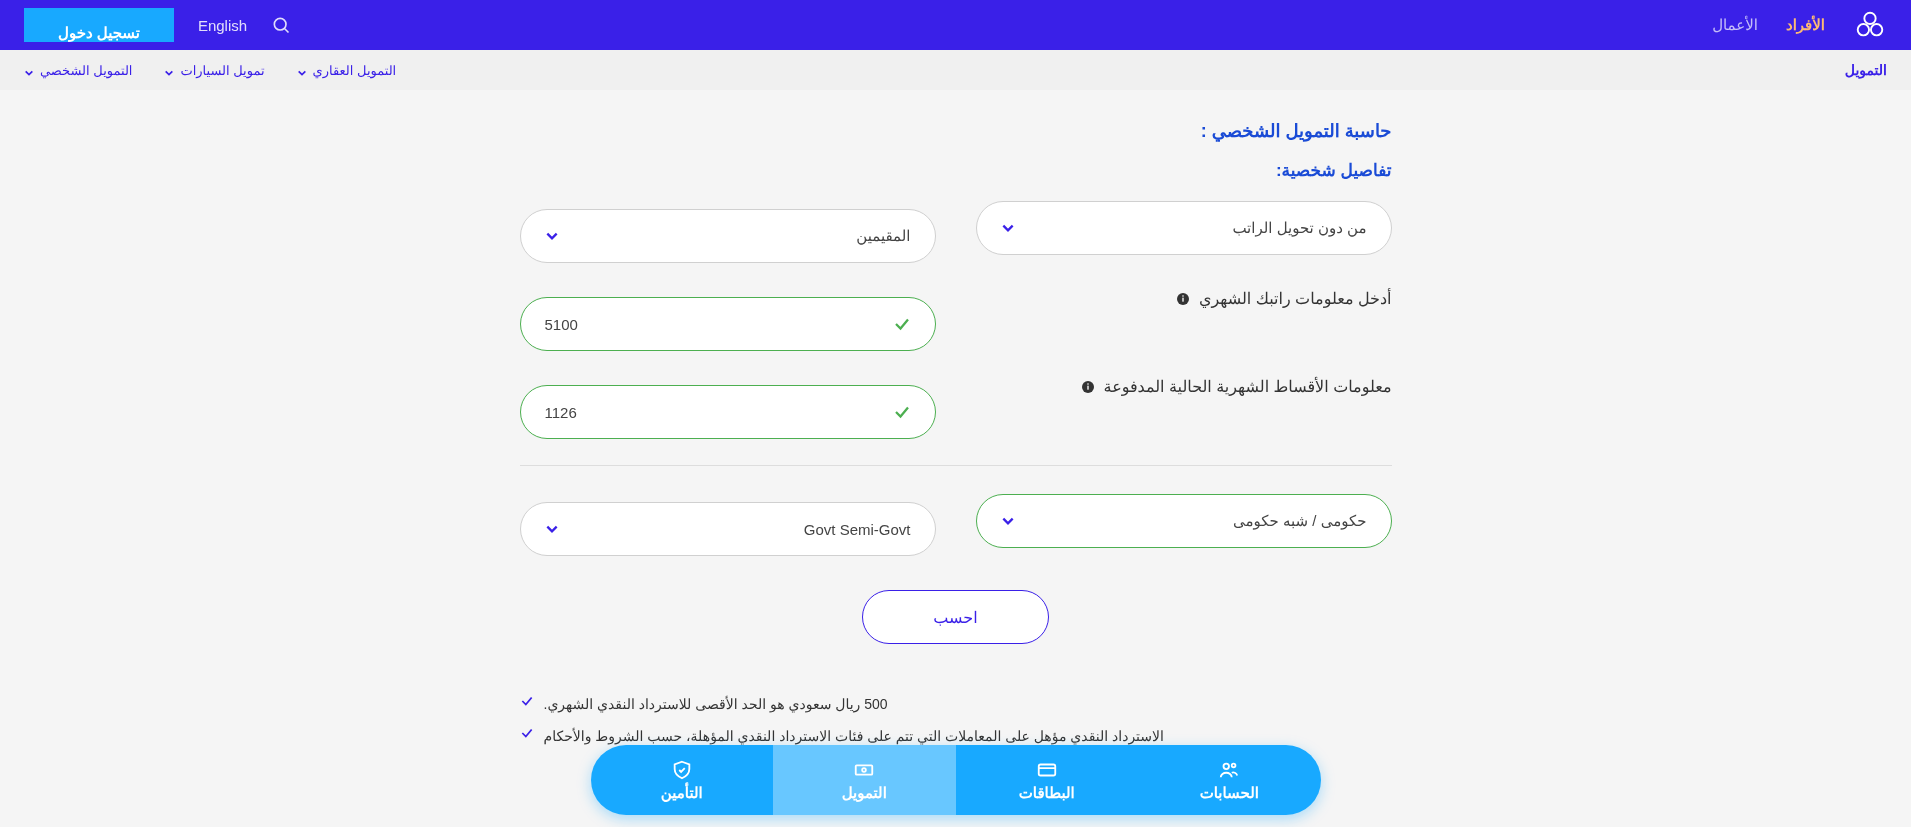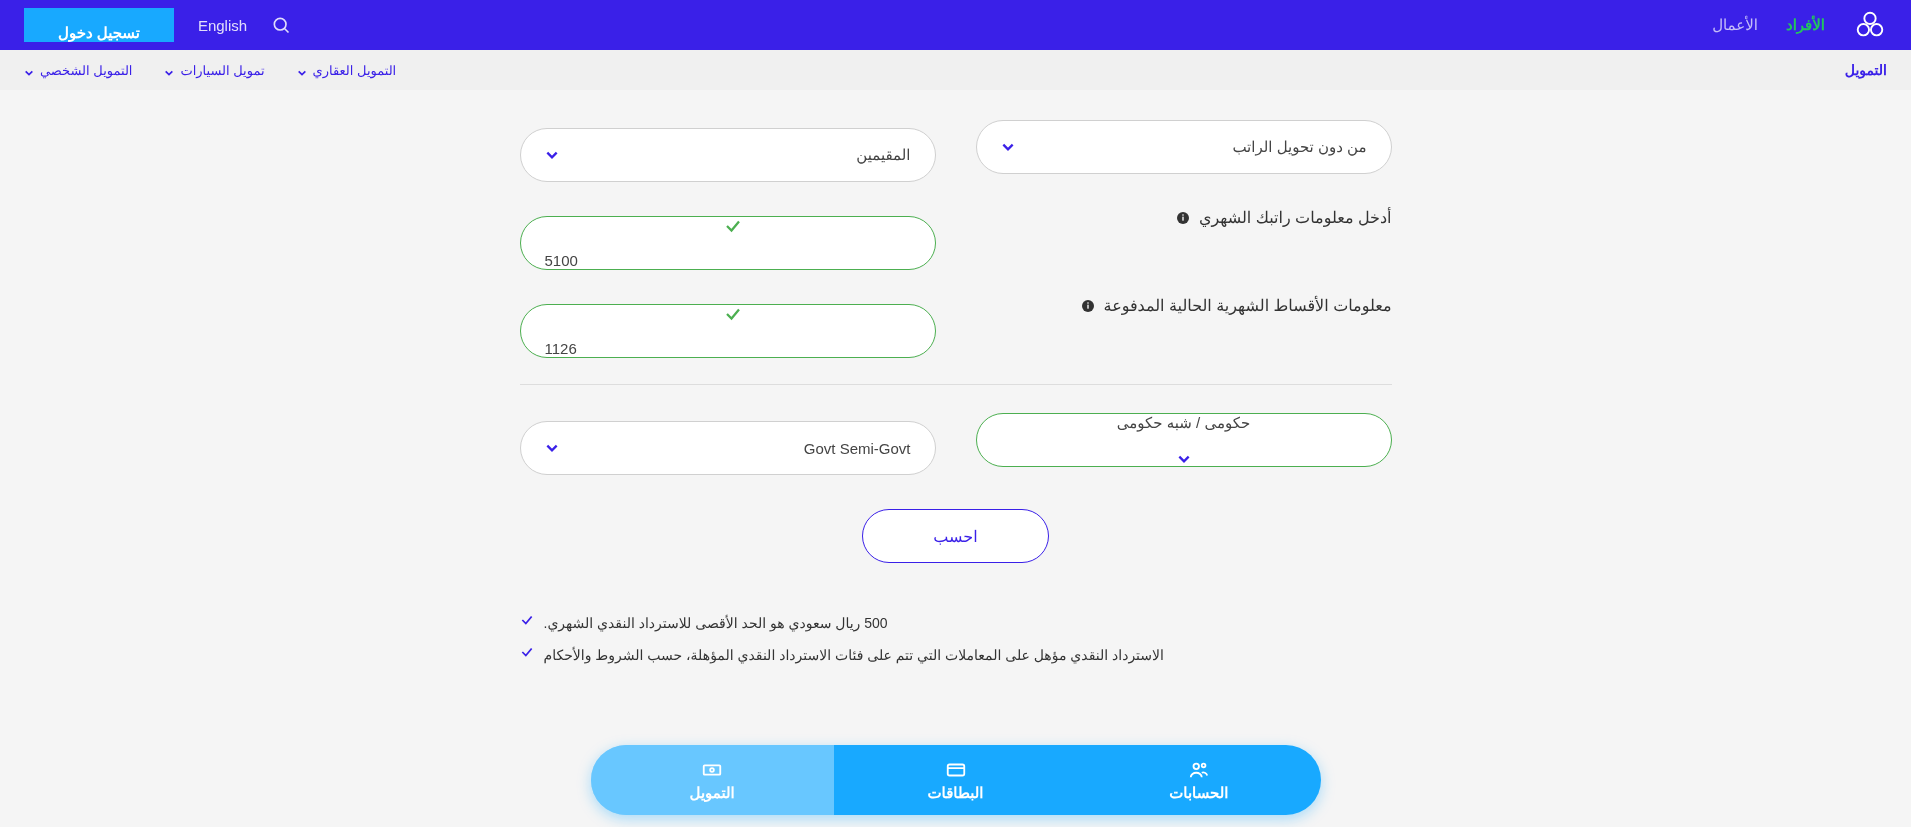--- a/index.html
+++ b/index.html
@@ -25,21 +25,21 @@
 }
 .logo-circle {
   width: 34px;
   height: 34px;
   display: flex;
   align-items: center;
   justify-content: center;
 }
 .logo-circle svg { width: 34px; height: 34px; }
 .top-link {
-  color: #22c55e;
+  color: #fdba74;
   font-size: 15px;
   cursor: pointer;
 }
 .top-link.active { font-weight: 700; }
 .top-link.dim { color: rgba(255,255,255,0.7); }
 .topbar-left {
   display: flex;
   align-items: center;
   gap: 24px;
 }
@@ -130,21 +130,20 @@
   display: flex;
   align-items: center;
   justify-content: space-between;
   font-size: 15px;
   color: #444;
   background: #fff;
   cursor: pointer;
 }
 .select-box.green, .input-box.green {
   border-color: #4caf50;
-  flex-direction: column;
 }
 .select-box .chev {
   color: #3a20e8;
   width: 14px; height: 14px;
 }
 .input-box input {
   border: none;
   outline: none;
   width: 100%;
   font-size: 15px;
@@ -275,20 +274,22 @@
     <div class="dd-link">
       <span>التمويل الشخصي</span>
       <svg class="chev-sm" viewBox="0 0 12 12" fill="none" stroke="#3a20e8" stroke-width="2">
           <polyline points="2,4 6,8 10,4"></polyline>
         </svg>
     </div>
   </div>
 </div>
 
 <div class="content">
+  <div class="section-title">حاسبة التمويل الشخصي :</div>
+  <div class="section-sub">تفاصيل شخصية:</div>
 
   <div class="form-row">
     <div class="form-col-right">
       <div class="select-box">
         <span>من دون تحويل الراتب</span>
         <svg class="chev" viewBox="0 0 12 12" fill="none" stroke="currentColor" stroke-width="2">
             <polyline points="2,4 6,8 10,4"></polyline>
           </svg>
       </div>
     </div>
@@ -403,13 +404,20 @@
     </svg>
     <span>البطاقات</span>
   </div>
   <div class="nav-item active">
     <svg class="nav-icon" viewBox="0 0 24 24" fill="none" stroke="#fff" stroke-width="2">
       <rect x="3" y="7" width="18" height="10" rx="1"></rect>
         <circle cx="12" cy="12" r="2"></circle>
     </svg>
     <span>التمويل</span>
   </div>
+  <div class="nav-item">
+    <svg class="nav-icon" viewBox="0 0 24 24" fill="none" stroke="#fff" stroke-width="2">
+      <path d="M12 3l8 3v5c0 5-3.5 8-8 10-4.5-2-8-5-8-10V6l8-3z"></path>
+        <polyline points="9,12 11,14 15,10"></polyline>
+    </svg>
+    <span>التأمين</span>
+  </div>
 </div>
 
 </body></html>

